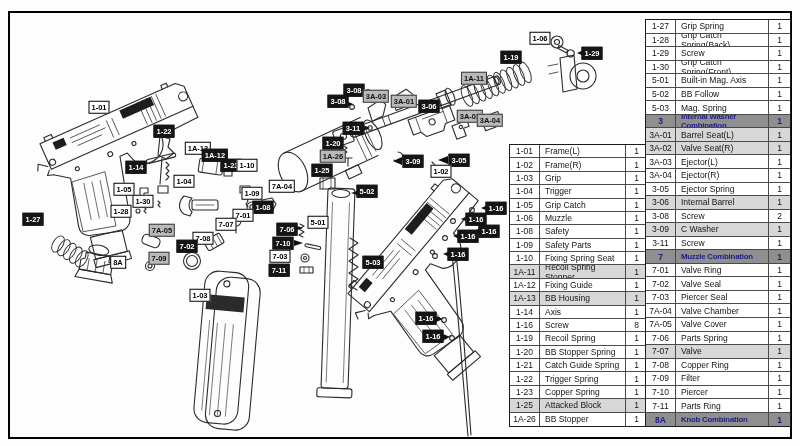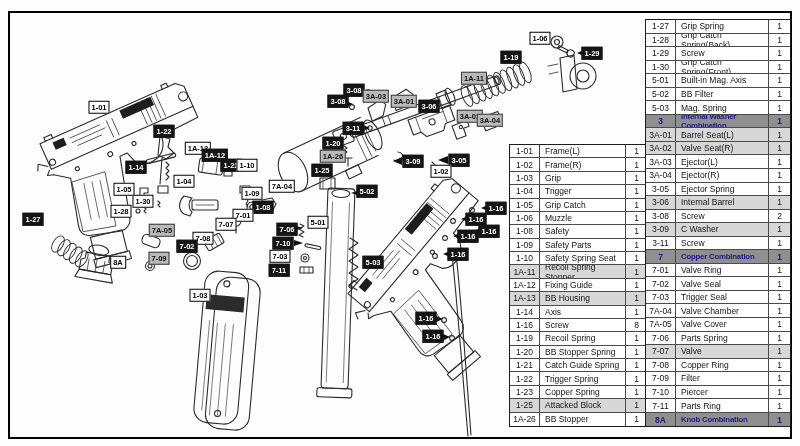--- a/index.html
+++ b/index.html
@@ -373,21 +373,21 @@
         <div class="c nm">Safety</div>
         <div class="c qty">1</div>
       </div>
       <div class="row" style="height: 13.38px;">
         <div class="c num">1-09</div>
         <div class="c nm">Safety Parts</div>
         <div class="c qty">1</div>
       </div>
       <div class="row" style="height: 13.38px;">
         <div class="c num">1-10</div>
-        <div class="c nm">Safety Spring Seat</div>
+        <div class="c nm">Fixing Spring Seat</div>
         <div class="c qty">1</div>
       </div>
       <div class="row s" style="height: 13.38px;">
         <div class="c num">1A-11</div>
         <div class="c nm">Recoil Spring Stopper</div>
         <div class="c qty">1</div>
       </div>
       <div class="row" style="height: 13.38px;">
         <div class="c num">1A-12</div>
         <div class="c nm">Fixing Guide</div>
@@ -466,21 +466,21 @@
         <div class="c nm">Grip Catch Spring(Front)</div>
         <div class="c qty">1</div>
       </div>
       <div class="row" style="height: 13.55px;">
         <div class="c num">5-01</div>
         <div class="c nm">Built-in Mag. Axis</div>
         <div class="c qty">1</div>
       </div>
       <div class="row" style="height: 13.55px;">
         <div class="c num">5-02</div>
-        <div class="c nm">BB Filter</div>
+        <div class="c nm">BB Follow</div>
         <div class="c qty">1</div>
       </div>
       <div class="row" style="height: 13.55px;">
         <div class="c num">5-03</div>
         <div class="c nm">Mag. Spring</div>
         <div class="c qty">1</div>
       </div>
       <div class="row h" style="height: 13.55px;">
         <div class="c num">3</div>
         <div class="c nm">Internal Washer Combination</div>
@@ -526,36 +526,36 @@
         <div class="c nm">C Washer</div>
         <div class="c qty">1</div>
       </div>
       <div class="row" style="height: 13.55px;">
         <div class="c num">3-11</div>
         <div class="c nm">Screw</div>
         <div class="c qty">1</div>
       </div>
       <div class="row h" style="height: 13.55px;">
         <div class="c num">7</div>
-        <div class="c nm">Copper Combination</div>
+        <div class="c nm">Muzzle Combination</div>
         <div class="c qty">1</div>
       </div>
       <div class="row" style="height: 13.55px;">
         <div class="c num">7-01</div>
         <div class="c nm">Valve Ring</div>
         <div class="c qty">1</div>
       </div>
       <div class="row" style="height: 13.55px;">
         <div class="c num">7-02</div>
         <div class="c nm">Valve Seal</div>
         <div class="c qty">1</div>
       </div>
       <div class="row" style="height: 13.55px;">
         <div class="c num">7-03</div>
-        <div class="c nm">Trigger Seal</div>
+        <div class="c nm">Piercer Seal</div>
         <div class="c qty">1</div>
       </div>
       <div class="row" style="height: 13.55px;">
         <div class="c num">7A-04</div>
         <div class="c nm">Valve Chamber</div>
         <div class="c qty">1</div>
       </div>
       <div class="row" style="height: 13.55px;">
         <div class="c num">7A-05</div>
         <div class="c nm">Valve Cover</div>

